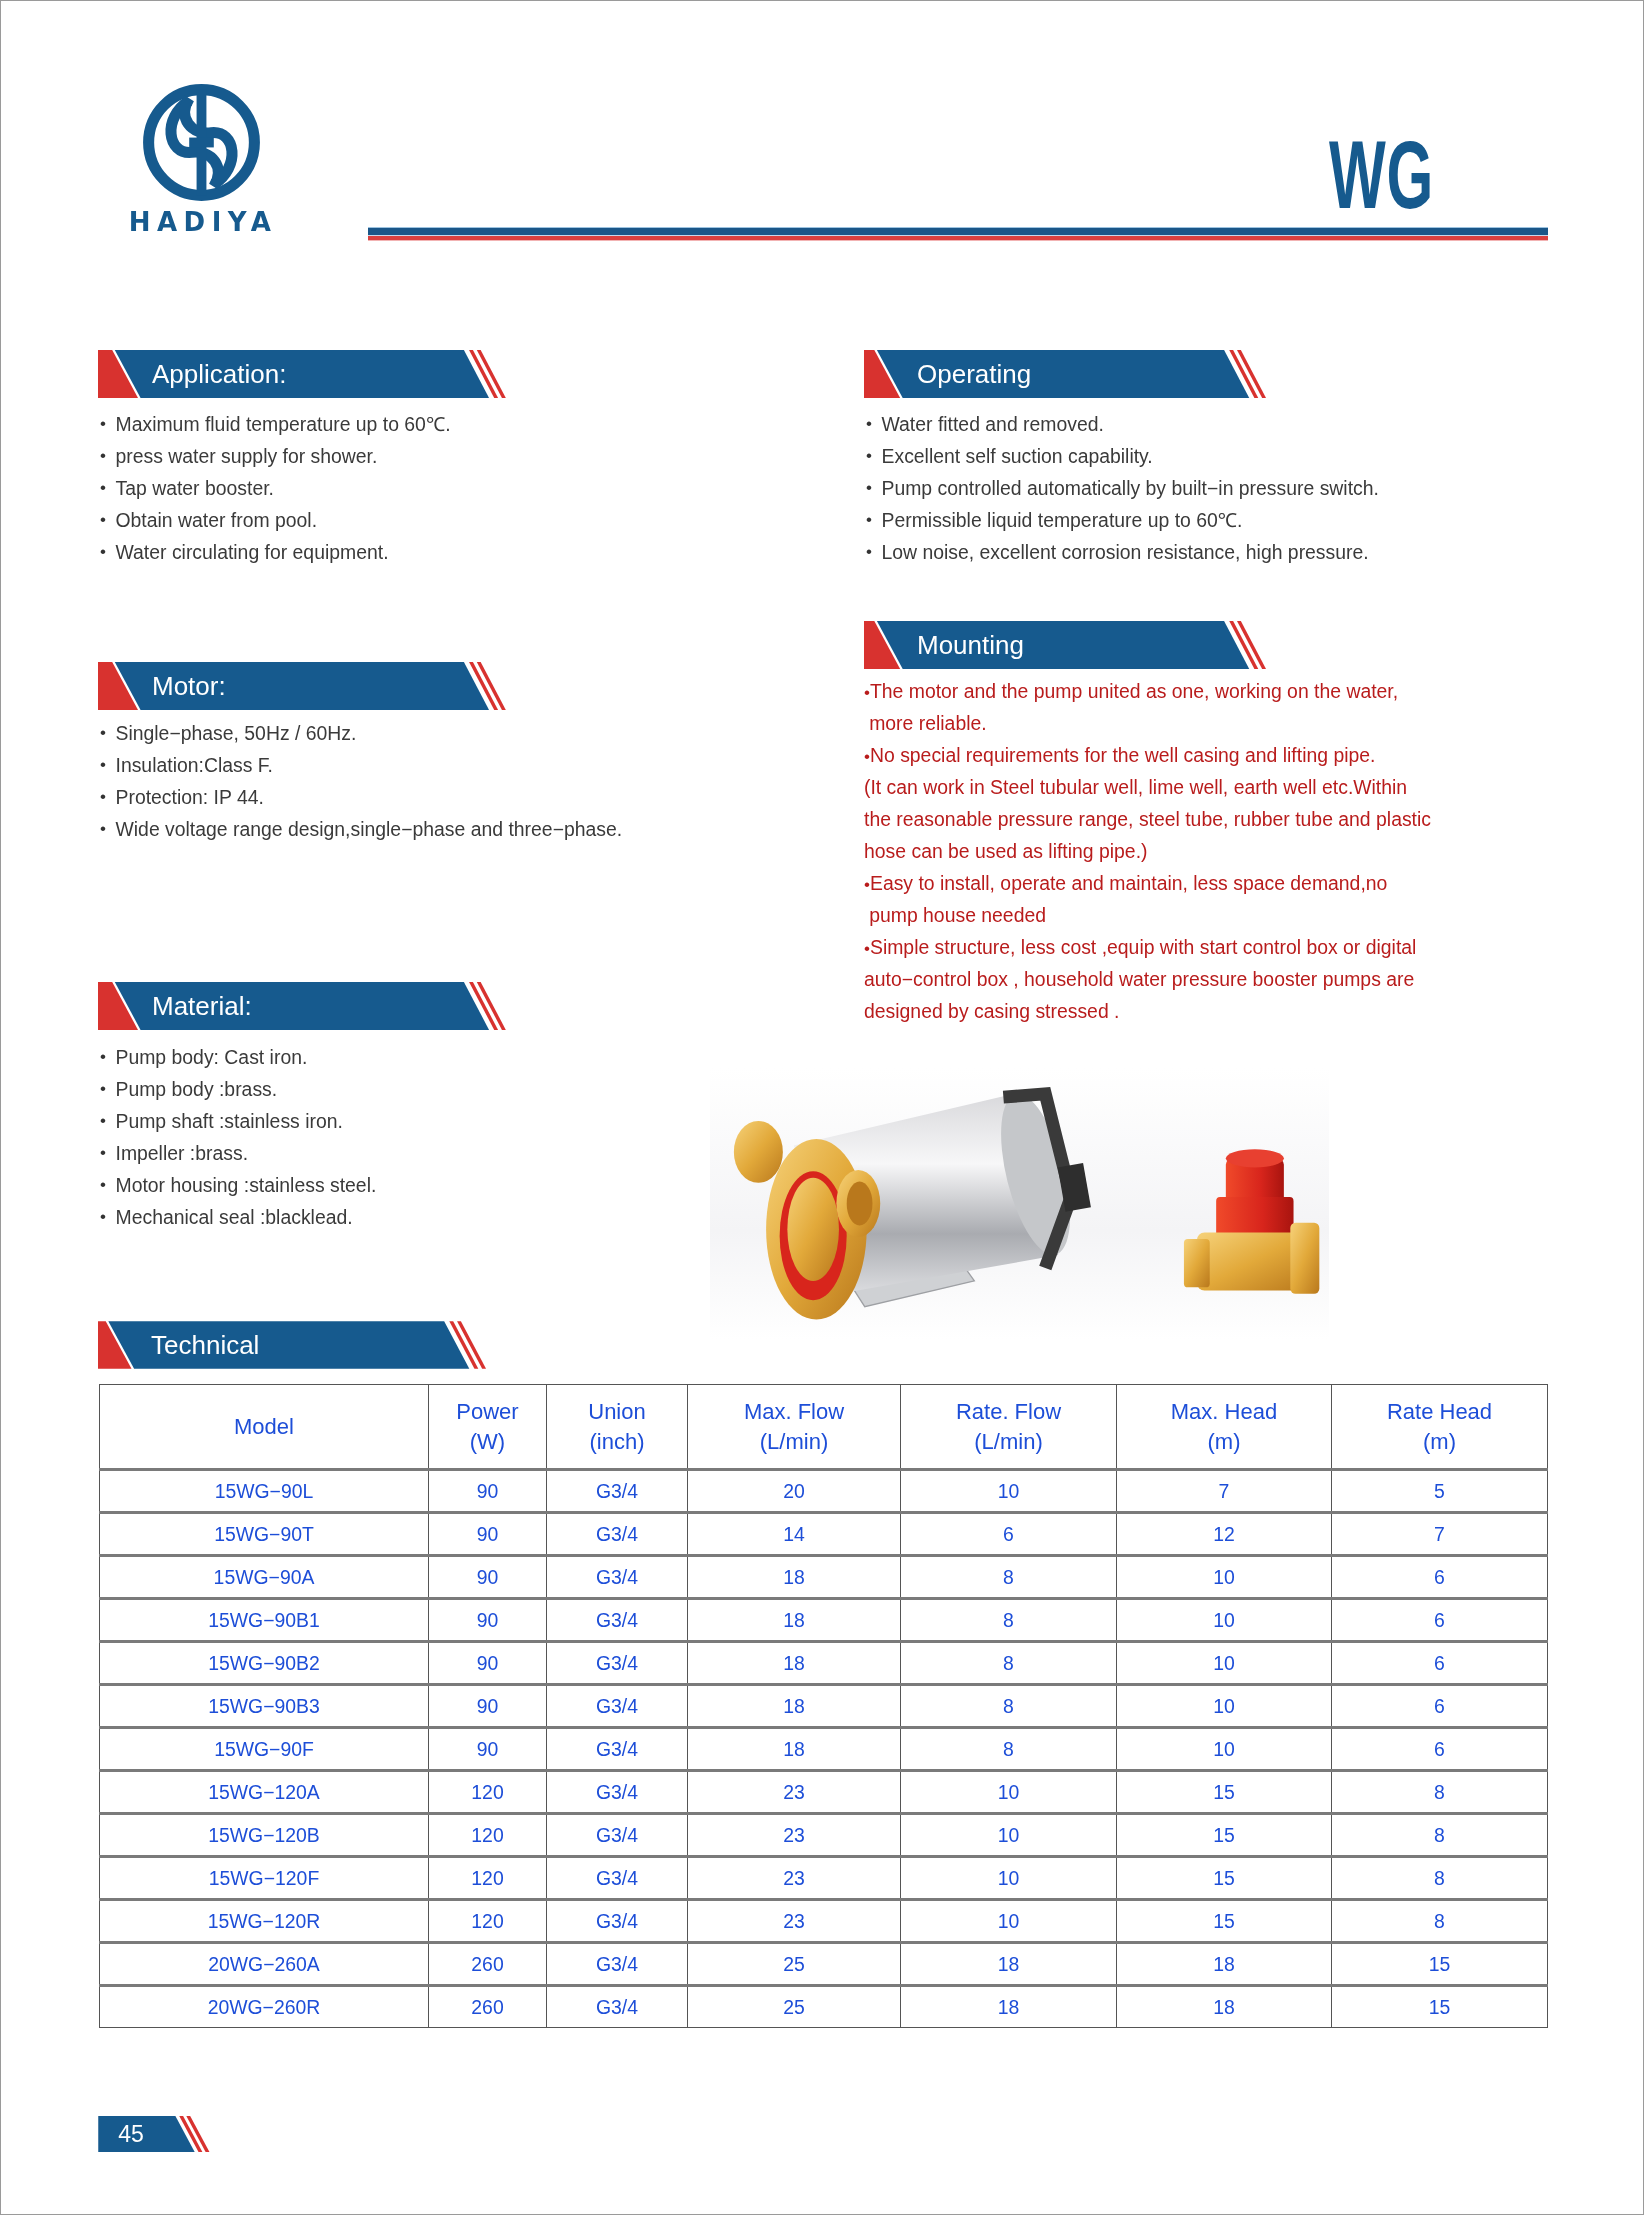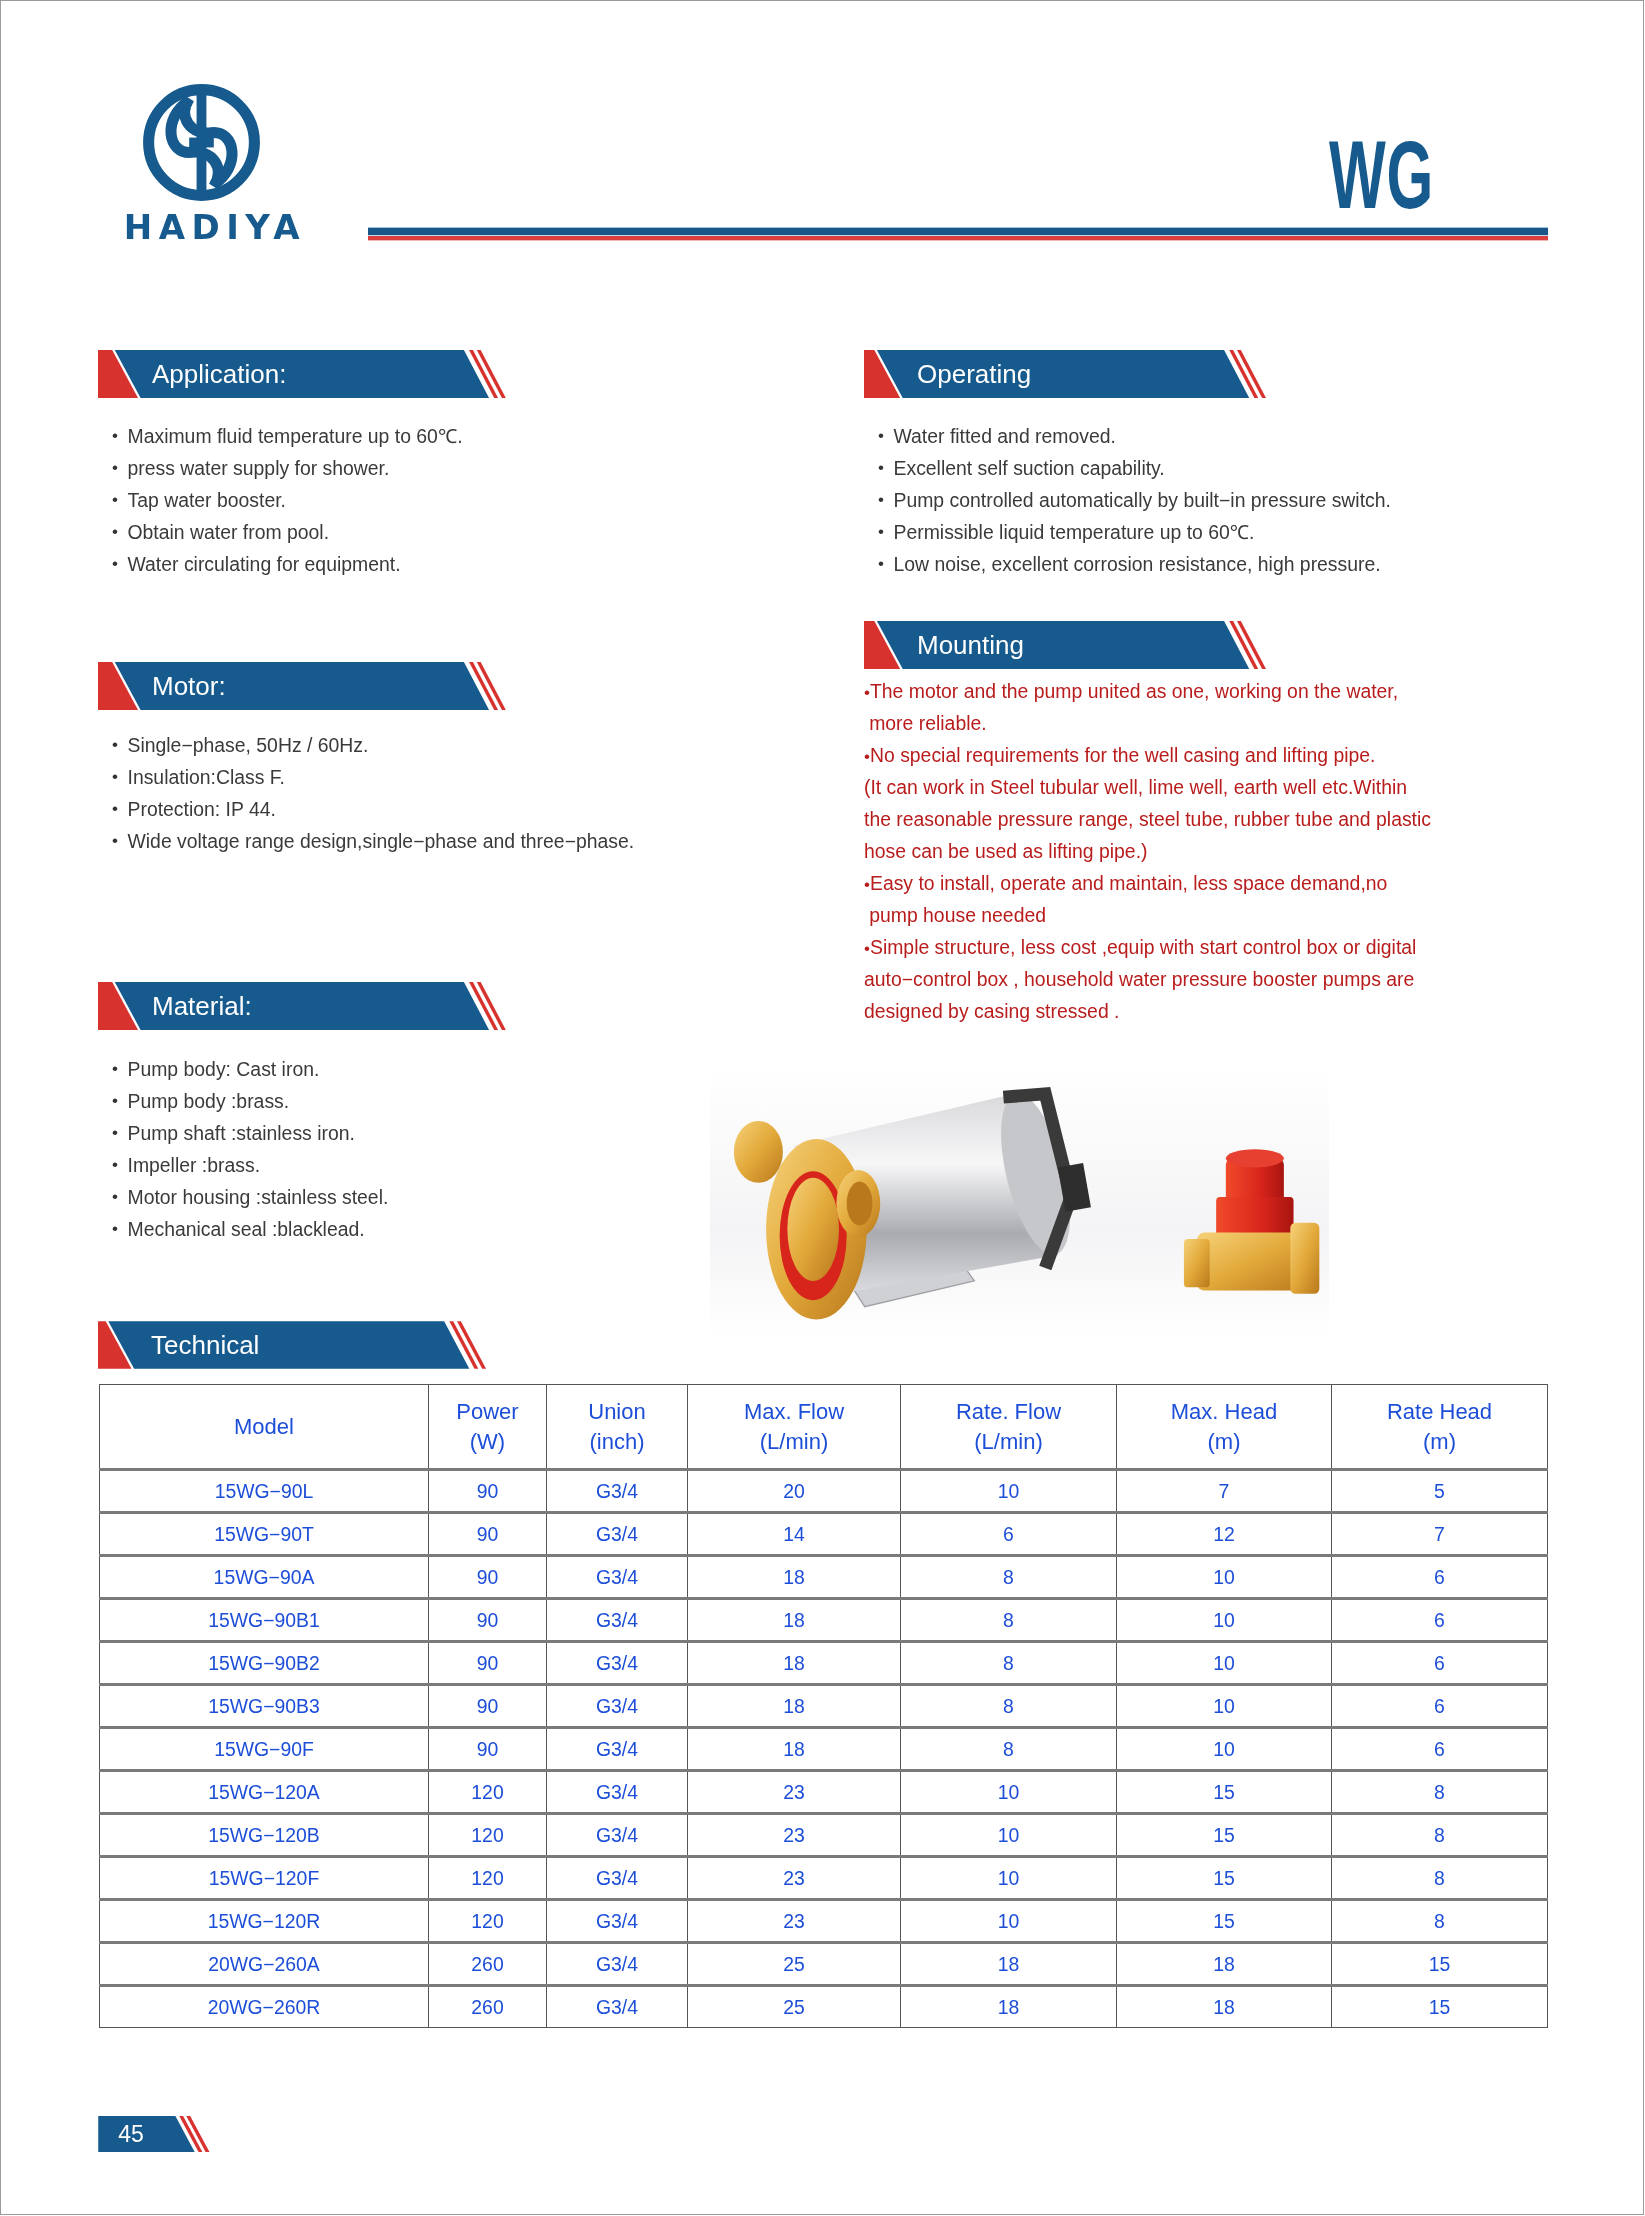--- a/index.html
+++ b/index.html
@@ -5,36 +5,36 @@
   html, body { margin: 0; padding: 0; background: #ffffff; }
   body {
     width: 1645px; height: 2216px; position: relative; overflow: hidden;
     font-family: "Liberation Sans", sans-serif; color: #333333;
   }
   .page-border { position: absolute; left: 0; top: 0; width: 1644px; height: 2215px; border: 0.6px solid #9a9a9a; box-sizing: border-box; }
 
   
   .logo { position: absolute; left: 100px; top: 81px; width: 206px; height: 161px; }
   .logo svg { position: absolute; left: 40px; top: 0; }
-  .logo-word { position: absolute; left: 0; top: 126px; width: 206px; text-align: right;
-    font-family: "DejaVu Sans", sans-serif; font-weight: bold; font-size: 34px; letter-spacing: 6.5px; color: #165a8e; }
+  .logo-word { position: absolute; left: 0; top: 126px; width: 206px; text-align: center;
+    font-family: "DejaVu Sans", sans-serif; font-weight: bold; font-size: 26px; letter-spacing: 6.5px; color: #165a8e; }
   .series { position: absolute; left: 1329px; top: 126px; font-family: "Liberation Sans", sans-serif; font-weight: bold;
     font-size: 97px; line-height: 97px; color: #165a8e; transform: scaleX(0.62); transform-origin: left top; letter-spacing: 1.3px; }
   .rule { position: absolute; left: 368px; top: 227px; width: 1180px; }
   .rule .blue { height: 6.5px; background: #1a5688; border-top: 1.3px solid #9cc3e0; }
   .rule .gap { height: 1.3px; background: #c8d8ec; }
   .rule .red { height: 3.9px; background: #d9403f; border-bottom: 1.3px solid #f2b3b3; }
 
   
   .banner { position: absolute; height: 48px; }
   .banner svg { position: absolute; left: 0; top: 0; }
   .banner .label { position: absolute; left: 54px; top: 0; line-height: 48px; color: #ffffff; font-size: 26px; }
 
   
-  .list { position: absolute; margin: 14px; padding: 0; list-style: none; font-size: 19.4px; color: #3a3a3a; }
+  .list { position: absolute; margin: 2px; padding: 0; list-style: none; font-size: 19.4px; color: #3a3a3a; }
   .list li { position: relative; padding-left: 15.5px; height: 32px; line-height: 32px; white-space: nowrap; }
   .list li::before { content: "\2022"; position: absolute; left: 0; top: 0; font-size: 17px; color: #333; }
   .para { position: absolute; font-size: 19.4px; color: #b91c1c; line-height: 32px; width: 619px; }
   .para .line { height: 32px; white-space: nowrap; }
   .para .b::before { content: "\2022 "; font-size: 17px; }
   .para .ind { padding-left: 5.2px; }
 
   
   .product { position: absolute; left: 710px; top: 1068px; width: 619px; height: 271px; background: linear-gradient(180deg,#ffffff,#f4f4f6 60%,#ffffff); }
 

